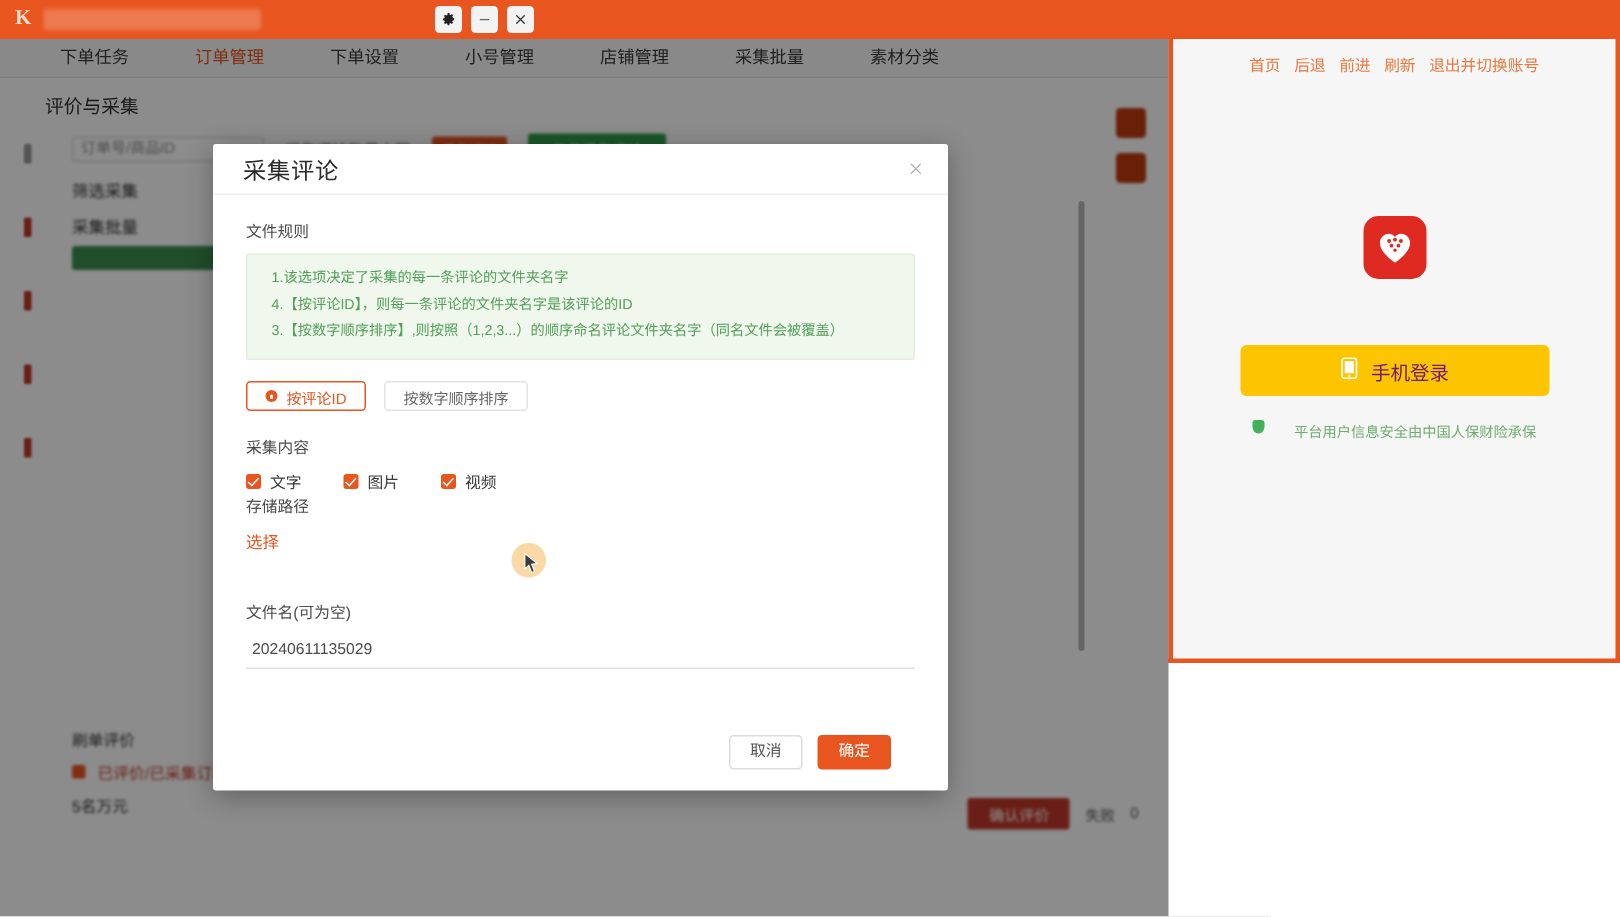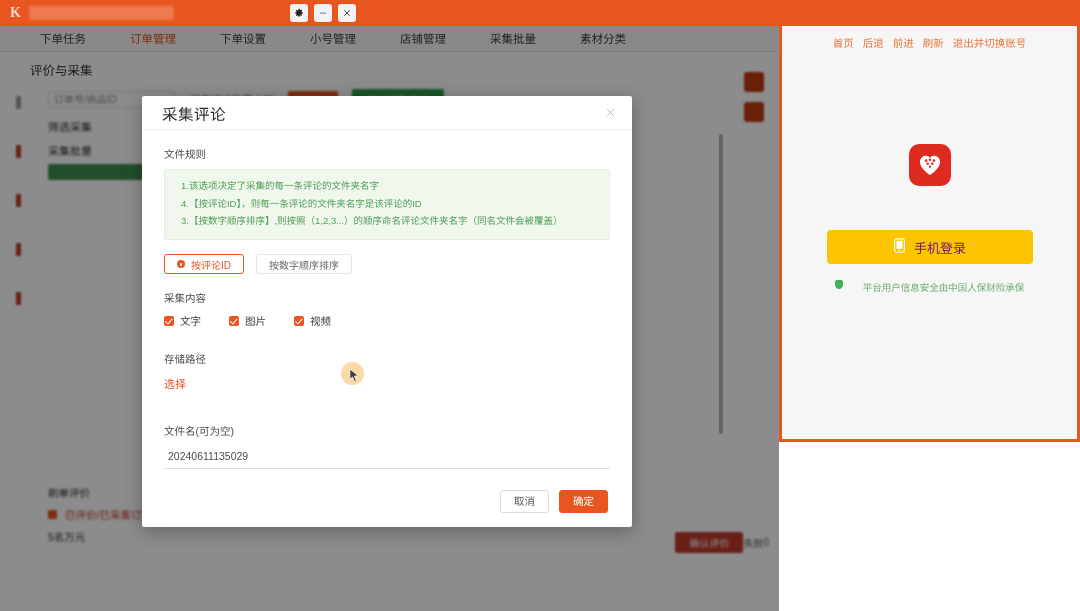--- a/index.html
+++ b/index.html
@@ -255,22 +255,22 @@
   .mini-check {
     width: 9px; height: 9px;
     background: #e8551f;
     border-radius: 1.5px;
   }
   .bottom-txt { font-size: 10.5px; color: #333; }
   .bottom-txt.red { color: #c0392b; }
 
   .bottom-right-row {
     position: absolute;
-    right: 10px; bottom: 58px;
-    display: flex; align-items: center; 
+    right: 20px; bottom: 58px;
+    display: flex; align-items: center; gap: 10px;
     filter: blur(0.9px);
   }
   .counter-txt { font-size: 10px; color: #555; }
 
   
   .modal {
     position: absolute;
     left: 142px; top: 96px;
     width: 490px; height: 431px;
     background: #ffffff;
@@ -365,21 +365,21 @@
     left: 2.6px; top: 2.6px;
     width: 2.8px; height: 2.8px;
     border-radius: 50%;
     background: #fff;
   }
 
   .checkbox-row {
     display: flex;
     align-items: center;
     gap: 28px;
-    margin-bottom: 23px;
+    margin-bottom: 1px;
     text-align: center;
   }
   .cb-item {
     display: inline-flex;
     align-items: center;
     gap: 6px;
     cursor: pointer;
   }
   .cb-box {
     width: 10px; height: 10px;
@@ -420,21 +420,21 @@
     margin-bottom: 18px;
   }
 
   .modal-footer {
     flex: 0 0 auto;
     height: 52px;
     display: flex;
     align-items: center;
     justify-content: flex-end;
     gap: 10px;
-    padding-right: 24px;
+    padding-right: 38px;
   }
   .btn {
     height: 23px;
     min-width: 48px;
     padding: 0 13px;
     font-size: 10.5px;
     border-radius: 3px;
     cursor: pointer;
     font-family: "Liberation Sans", sans-serif;
     line-height: 1;

